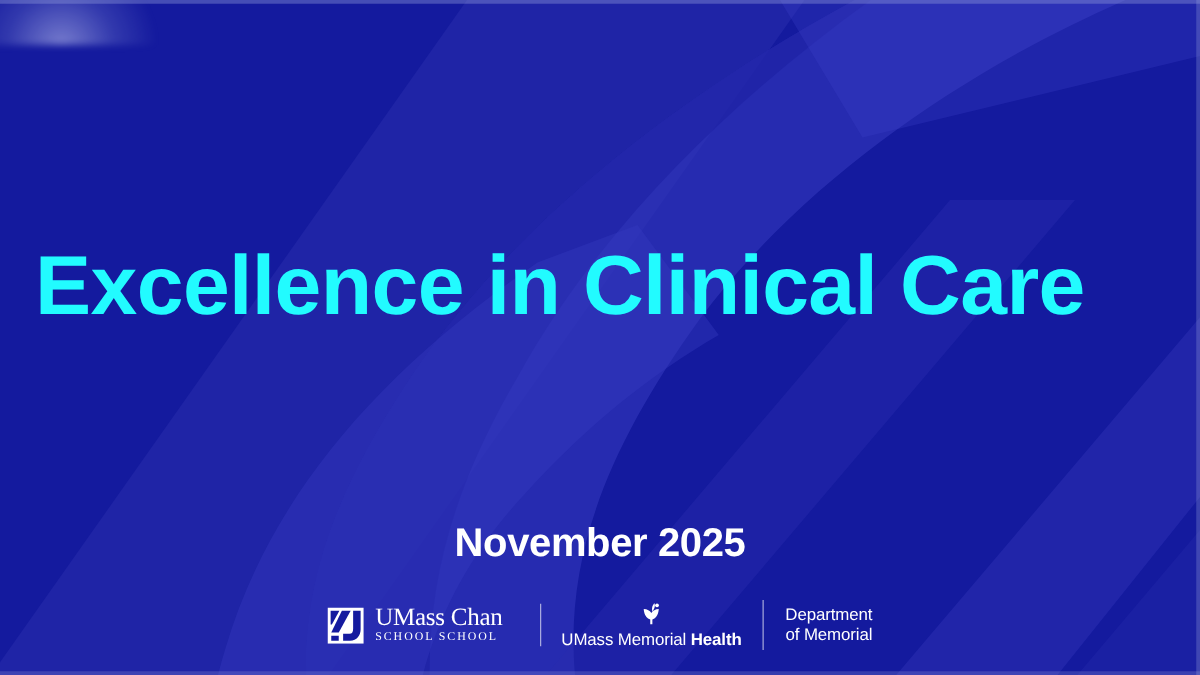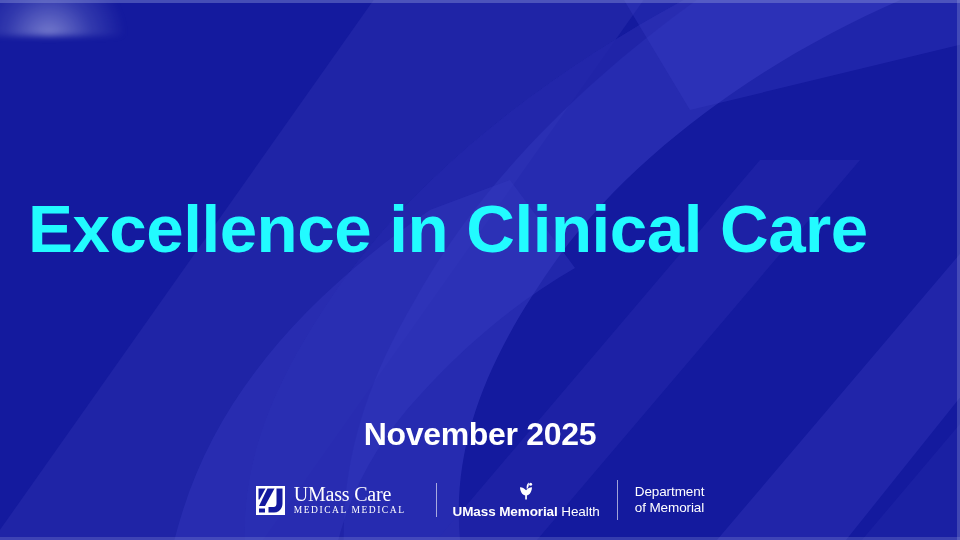--- a/index.html
+++ b/index.html
@@ -134,28 +134,28 @@
     gap: 3px;
   }
   #memorial-mark { width: 20px; height: 20px; display: block; }
   #memorial-wordmark {
     font-size: 13.5px;
     line-height: 15px;
     color: #ffffff;
     white-space: nowrap;
     letter-spacing: -0.1px;
   }
-  #memorial-bold { font-weight: 700; }
-  #memorial-light { font-weight: 400; margin-top: 44px; }
+  #memorial-bold { font-weight: 400; }
+  #memorial-light { font-weight: 700; margin-top: 44px; }
 
   
   #dept-medicine {
     display: flex;
     flex-direction: column;
-    align-items: flex-start;
+    align-items: flex-end;
     justify-content: center;
   }
   #dept-line1, #dept-line2 {
     font-size: 13.5px;
     line-height: 16px;
     color: #ffffff;
     font-weight: 400;
     letter-spacing: -0.1px;
     white-space: nowrap;
   }
@@ -221,22 +221,22 @@
       <div id="umass-chan-mark">
         <svg width="29" height="29" viewBox="0 0 29 29">
           <rect x="0" y="0" width="29" height="29" fill="#FFFFFF"></rect>
           <path d="M2.5 2.5 L9.5 2.5 L3.5 13.5 L2.5 13.5 Z" fill="#141A9E"></path>
           <path d="M11.5 2.5 L18.5 2.5 L9.0 20.0 L3.0 20.0 Z" fill="#141A9E"></path>
           <path d="M20.5 2.5 L26.5 2.5 L26.5 17.5 C26.5 22.0 23.5 26.5 18.0 26.5 L12.5 26.5 L12.5 21.0 L17.5 21.0 C19.8 21.0 20.5 19.5 20.5 17.0 Z" fill="#141A9E"></path>
           <path d="M3.0 22.5 L9.0 22.5 L9.0 26.5 L3.0 26.5 Z" fill="#141A9E"></path>
         </svg>
       </div>
       <div id="umass-chan-wordmark">
-        <span id="chan-line1">UMass Care</span>
-        <span id="chan-line2">MEDICAL MEDICAL</span>
+        <span id="chan-line1">UMass Chan</span>
+        <span id="chan-line2">SCHOOL SCHOOL</span>
       </div>
     </div>
 
     <div class="divider" id="divider-1"></div>
 
     <div class="logo-unit" id="umass-memorial-logo">
       <svg id="memorial-mark" viewBox="0 0 20 20">
         <path d="M4.0 6.2 C4.0 6.2 4.0 13.0 9.2 14.6 L9.2 18.4 L10.9 18.4 L10.9 14.6 C16.0 13.0 16.0 6.2 16.0 6.2 C13.2 6.2 11.3 7.6 10.05 9.3 C8.8 7.6 6.9 6.2 4.0 6.2 Z" fill="#FFFFFF"></path>
         <path d="M12.6 1.6 C12.6 1.6 10.6 3.2 10.6 6.2 C10.6 7.4 11.0 8.2 11.0 8.2 C12.0 6.8 12.9 5.0 12.9 3.4 C12.9 2.6 12.6 1.6 12.6 1.6 Z" fill="#FFFFFF"></path>
         <circle cx="14.6" cy="3.2" r="1.5" fill="#FFFFFF"></circle>

